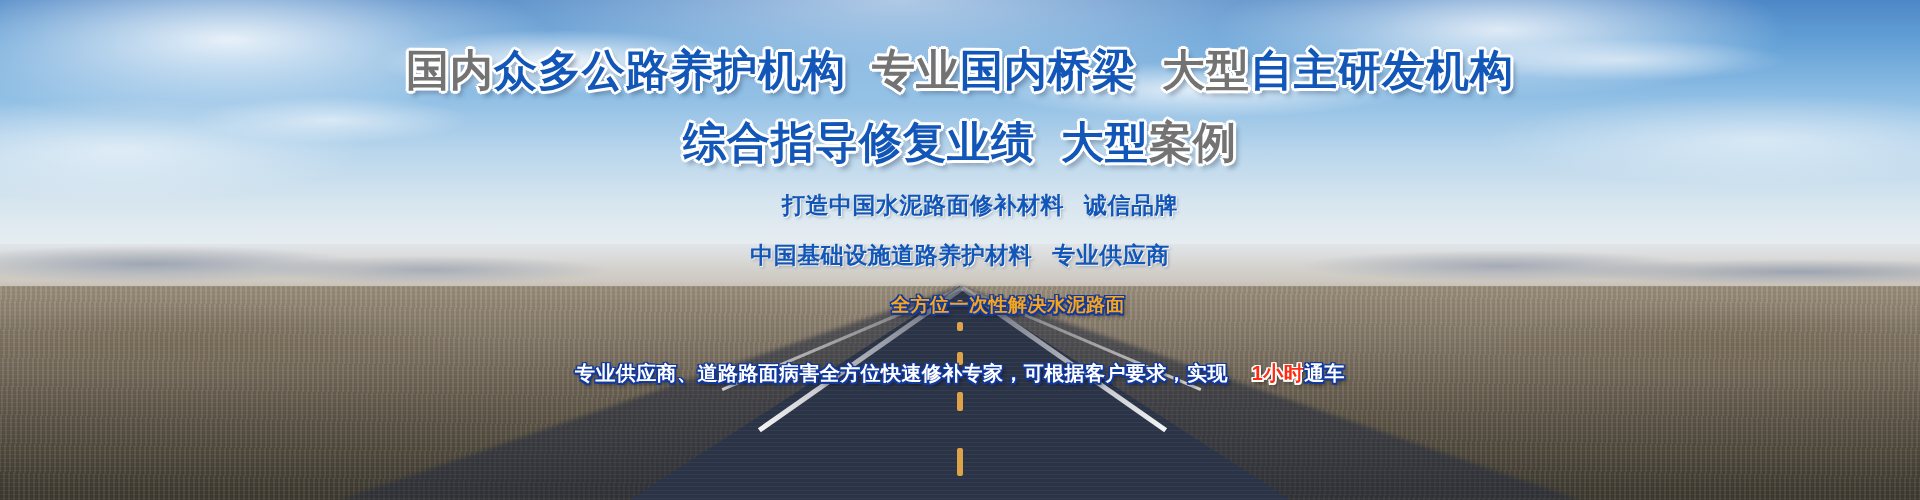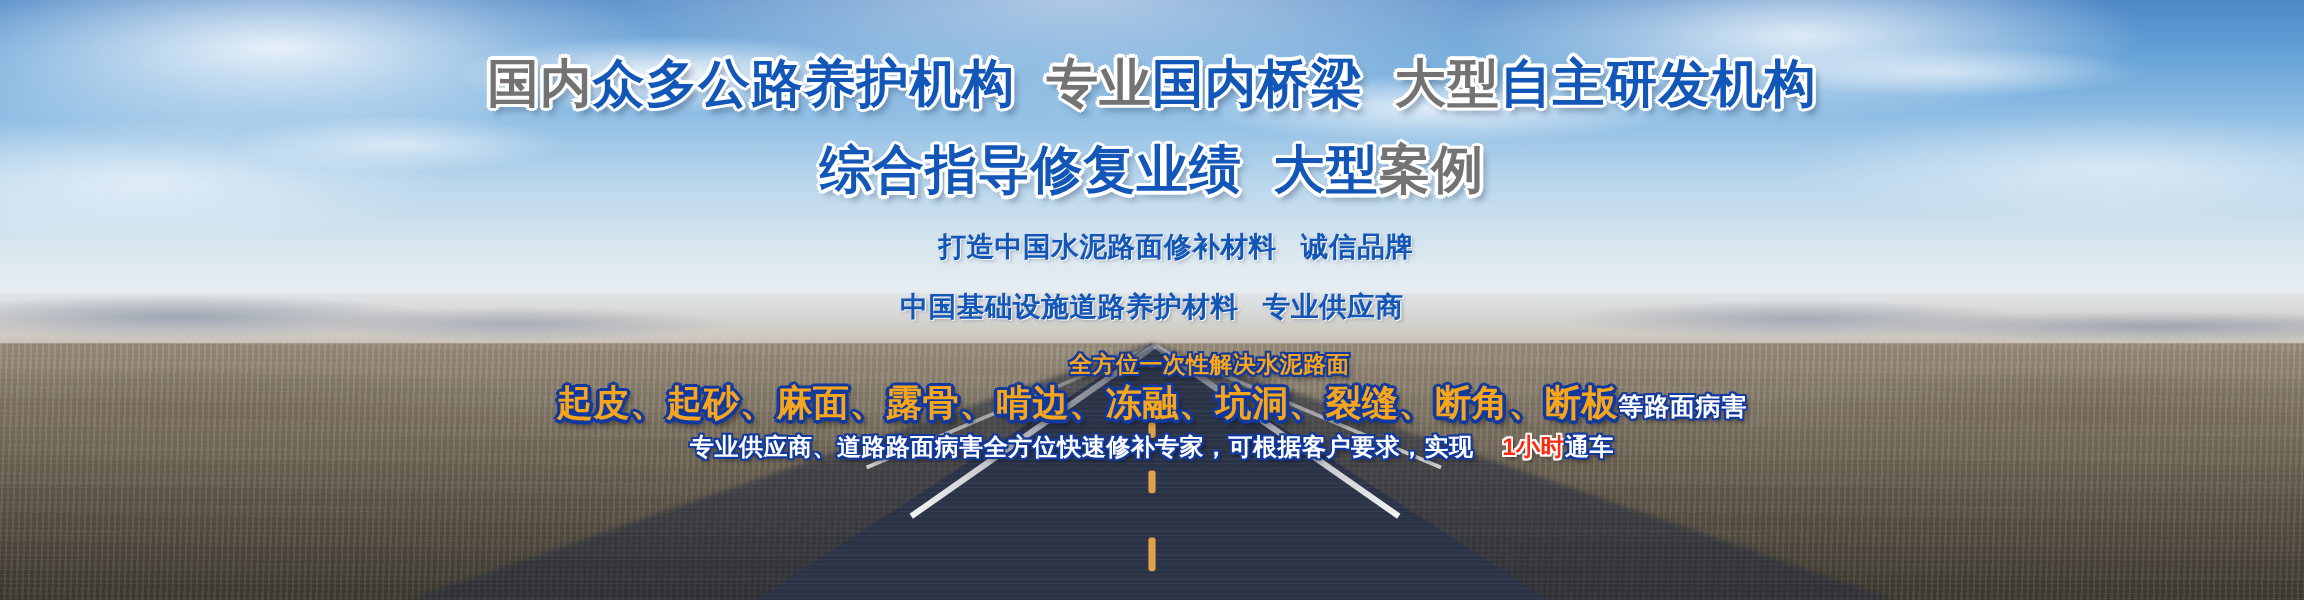--- a/index.html
+++ b/index.html
@@ -229,21 +229,18 @@
 
   <div class="layer mid mid1">
     <span>打造中国水泥路面修补材料</span><span class="mid-gap"></span><span>诚信品牌</span>
   </div>
   <div class="layer mid mid2">
     <span>中国基础设施道路养护材料</span><span class="mid-gap"></span><span>专业供应商</span>
   </div>
 
   <div class="layer bot-small">全方位一次性解决水泥路面</div>
 
-  <div class="layer bot-big">
-    <span class="bb-orange">起皮、起砂、麻面、露骨、啃边、冻融、坑洞、裂缝、断角、断板</span><span class="bb-white">等路面病害</span>
-  </div>
 
   <div class="layer bot-last">
     <span>专业供应商、道路路面病害全方位快速修补专家，可根据客户要求，实现</span><span class="hour">1小时</span><span>通车</span>
   </div>
 
 </div>
 
 </body></html>

